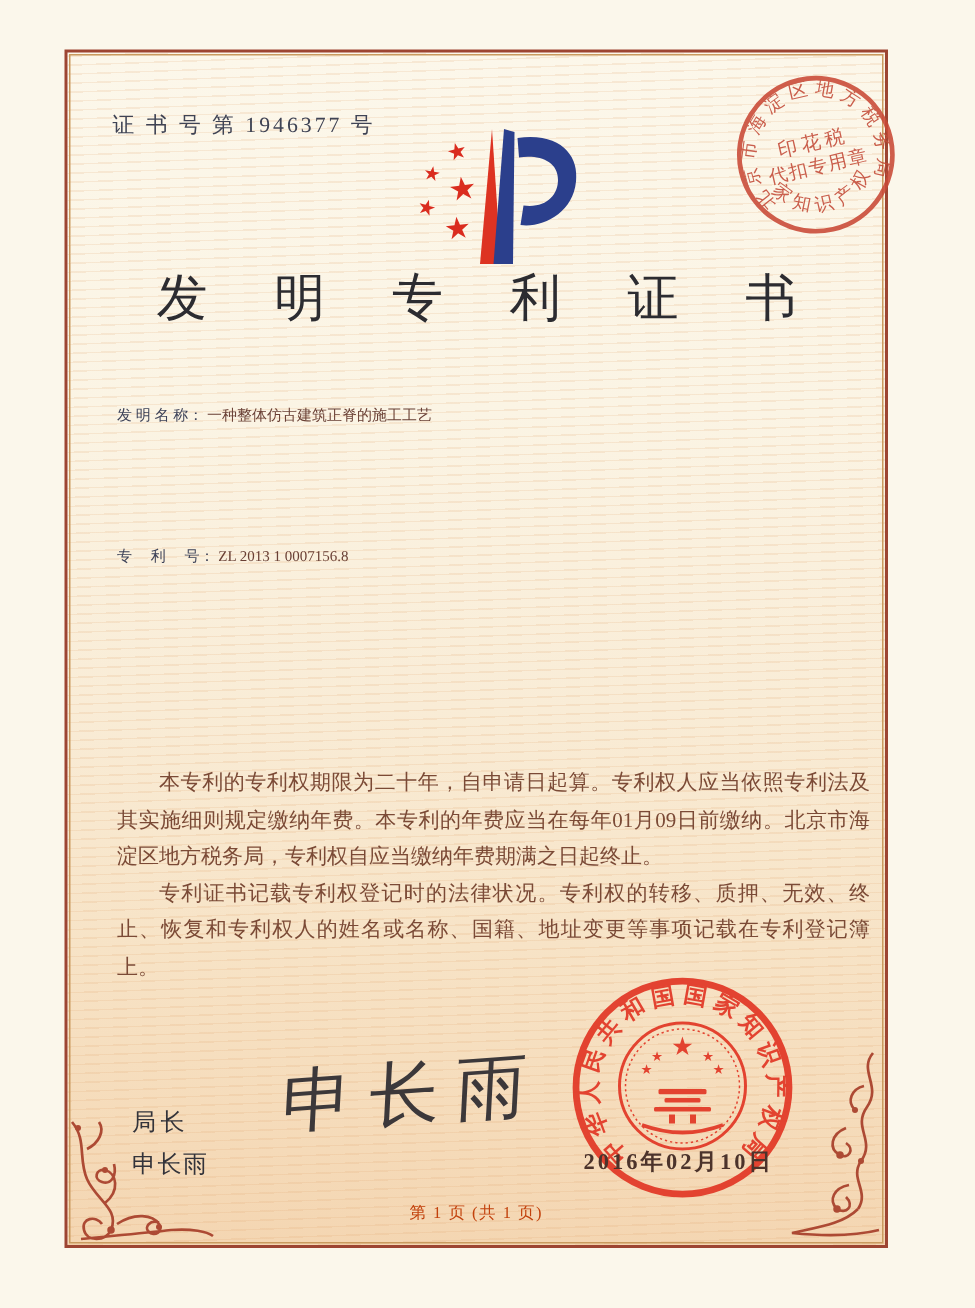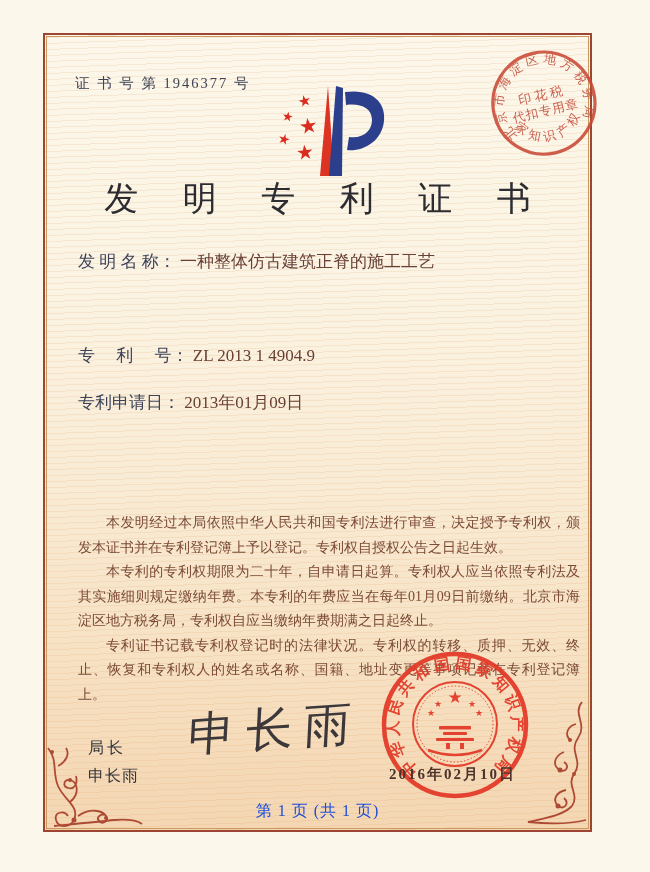--- a/index.html
+++ b/index.html
@@ -26,21 +26,21 @@
   .cert-no{
     position:absolute;left:75px;top:74px;font-size:14.5px;color:#3f4354;
     letter-spacing:2px;
   }
   .logo{position:absolute;left:262px;top:84px;width:128px;height:102px;}
   .title{
     position:absolute;left:43px;top:176px;width:549px;text-align:center;
     font-size:34px;color:#2c2c31;letter-spacing:18px;text-indent:18px;
     font-weight:500;
   }
-  .field-row{position:absolute;left:78px;width:500px;font-size:17px;white-space:nowrap;}
+  .field-row{position:absolute;left:78px;width:500px;font-size:10px;white-space:nowrap;margin-top:20px;}
   .field-label{color:#3d4258;}
   .field-value{color:#6a4035;}
   .row-0{top:250px}.row-1{top:297px}.row-2{top:344px}
   .row-3{top:391px}.row-4{top:438px}.row-5{top:485px}
   .paragraphs{
     position:absolute;left:78px;top:511px;width:502px;
     font-size:14px;line-height:24.5px;color:#7b4a36;text-align:justify;
   }
   .paragraphs p{margin:0;text-indent:2em;}
   .sig-title{position:absolute;left:88px;top:738px;font-size:16px;color:#33333a;letter-spacing:3px;}
@@ -54,21 +54,21 @@
   .seal-date{
     position:absolute;left:389px;top:765px;font-size:15px;color:#4c332b;
     letter-spacing:2px;font-weight:600;
   }
   .tax-stamp{
     position:absolute;left:481px;top:40px;width:127px;height:127px;
     transform:rotate(-13deg);opacity:.88;
   }
   .footer{
     position:absolute;left:43px;top:801px;width:549px;text-align:center;
-    font-size:16px;color:#1d4ed8;letter-spacing:1px;
+    font-size:11px;color:#c2410c;letter-spacing:1px;
   }
   .orn{position:absolute;pointer-events:none;}
   .orn-bl{left:44px;top:742px;width:100px;height:90px;}
   .orn-br{left:518px;top:700px;width:74px;height:132px;}
   .logo-star{position:absolute;color:#da2c1f;line-height:1;font-family:"DejaVu Sans",sans-serif;}
 </style>
 </head>
 <body>
 
 <div class="page">
@@ -104,29 +104,24 @@
   </svg>
 
   <div class="title">发 明 专 利 证 书</div>
 
   <div class="field-row row-0">
     <span class="field-label">发 明 名 称：</span>
     <span class="field-value">一种整体仿古建筑正脊的施工工艺</span>
   </div>
   <div class="field-row row-2">
     <span class="field-label">专　 利　 号：</span>
-    <span class="field-value">ZL 2013 1 4904.9</span>
-  </div>
-  <div class="field-row row-3">
-    <span class="field-label">专利申请日：</span>
-    <span class="field-value">2013年01月09日</span>
+    <span class="field-value">ZL 2013 1 0007156.8</span>
   </div>
 
   <div class="paragraphs">
-    <p>本发明经过本局依照中华人民共和国专利法进行审查，决定授予专利权，颁发本证书并在专利登记簿上予以登记。专利权自授权公告之日起生效。</p>
     <p>本专利的专利权期限为二十年，自申请日起算。专利权人应当依照专利法及其实施细则规定缴纳年费。本专利的年费应当在每年01月09日前缴纳。北京市海淀区地方税务局，专利权自应当缴纳年费期满之日起终止。</p>
     <p>专利证书记载专利权登记时的法律状况。专利权的转移、质押、无效、终止、恢复和专利权人的姓名或名称、国籍、地址变更等事项记载在专利登记簿上。</p>
   </div>
 
   <div class="sig-title">局长</div>
   <div class="sig-name">申长雨</div>
   <div class="signature">申长雨</div>
 
   <svg class="seal" viewBox="0 0 150 150">
     <circle cx="75" cy="75" r="71" fill="none" stroke="#e23a28" stroke-width="4.5"></circle>

